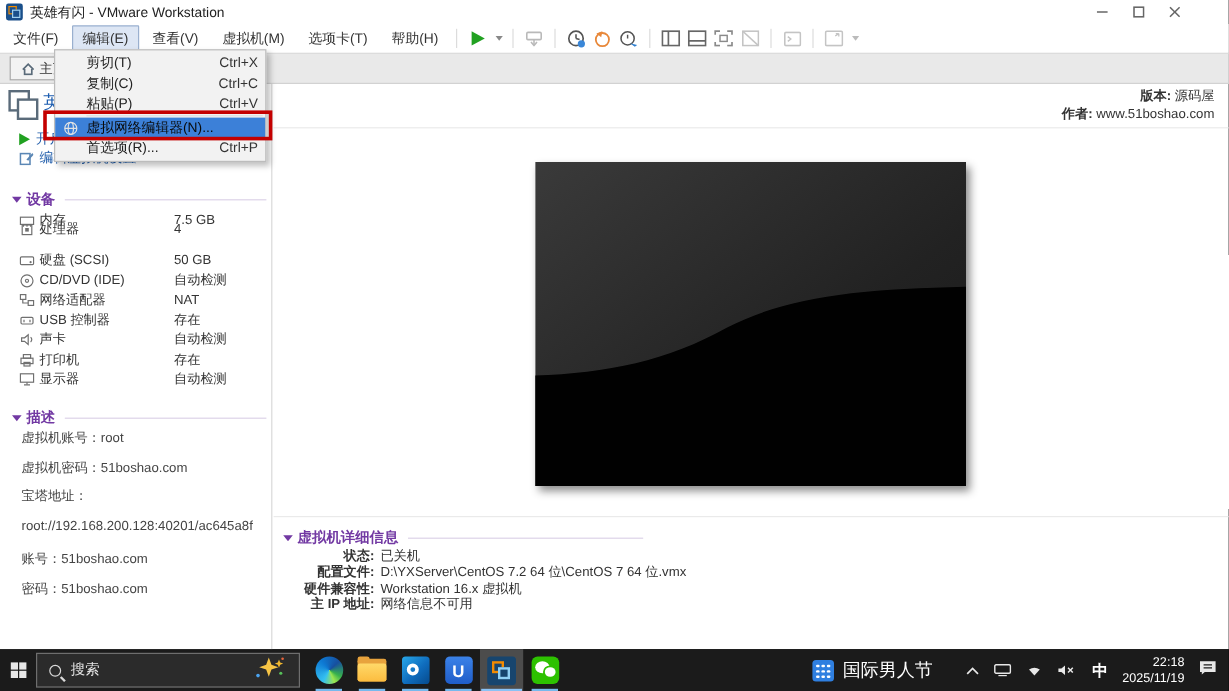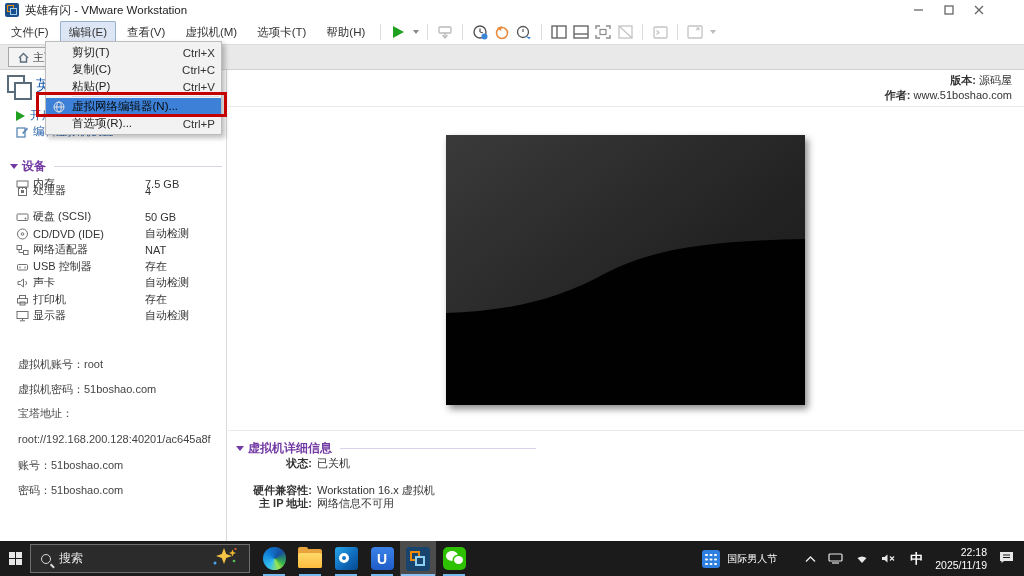--- a/index.html
+++ b/index.html
@@ -93,21 +93,21 @@
     transform:rotate(45deg); left:8px; top:10px; }
   .searchbox .sparkle { margin-left:auto; margin-right:10px; }
   .appslot { position:absolute; top:0; width:36px; height:35px; display:flex; align-items:center; justify-content:center; }
   .appslot.active { background:#4c4c4c; }
   .indicator { position:absolute; bottom:0; left:7px; width:22px; height:2px; background:#76b9ed; }
   .appslot.active .indicator { left:1px; width:34px; background:#8ac2f5; }
   .tray { position:absolute; right:0; top:0; height:35px; display:flex; align-items:center; color:#fff; }
   .widgeticon { width:18px; height:18px; border-radius:3px; background:#2f7fe0; position:relative; margin-right:7px; }
   .widgeticon .dots { position:absolute; left:3px; top:4px; width:2.5px; height:2.5px; background:#fff; border-radius:1px;
     box-shadow:4.5px 0 0 #fff, 9px 0 0 #fff, 0 4.5px 0 #fff, 4.5px 4.5px 0 #fff, 9px 4.5px 0 #fff, 0 9px 0 #fff, 4.5px 9px 0 #fff, 9px 9px 0 #fff; }
-  .traytext { font-size:10px; margin-right:22px; }
+  .traytext { font-size:15px; margin-right:22px; }
   .trayico { margin:0 6px; display:flex; align-items:center; }
   .imelabel { font-size:13px; font-weight:bold; margin:0 8px; }
   .clock { text-align:right; font-size:10.5px; line-height:13px; margin:0 8px 0 4px; }
   .notifico { margin:0 10px 0 4px; }
 
   
   .edgeicon { width:23px; height:23px; border-radius:50%;
     background:conic-gradient(from 210deg,#35c1f1,#0d7ad4 30%,#174f9e 55%,#38b24c 75%,#9be64f 85%,#35c1f1); }
   .foldericon { position:relative; width:24px; height:19px; }
   .foldericon .back { position:absolute; left:0; top:0; width:24px; height:19px; background:#e8a33d; border-radius:2px; }
@@ -371,20 +371,25 @@
           <svg width="13" height="12">
             <rect x="1" y="1.5" width="11" height="7" fill="none" stroke="#707070" stroke-width="1"></rect>
             <line x1="6.5" y1="8.5" x2="6.5" y2="10.5" stroke="#707070"></line>
             <line x1="4" y1="10.8" x2="9" y2="10.8" stroke="#707070"></line>
           </svg>
         </span>
       <span class="lbl">显示器</span>
         <span class="val">自动检测</span>
     </div>
 
+    <div class="sec-header" style="left:10px;top:340px;">
+      <span class="tri-down"></span>
+      <span>描述</span>
+        <span class="rule"></span>
+    </div>
     <div class="descline" style="top:357px">虚拟机账号：root</div>
     <div class="descline" style="top:382px">虚拟机密码：51boshao.com</div>
     <div class="descline" style="top:406px">宝塔地址：</div>
     <div class="descline" style="top:433px">root://192.168.200.128:40201/ac645a8f</div>
     <div class="descline" style="top:458px">账号：51boshao.com</div>
     <div class="descline" style="top:483px">密码：51boshao.com</div>
 
     <div class="verblock">
       <div><b>版本:</b> <span>源码屋</span></div>
       <div><b>作者:</b> <span>www.51boshao.com</span></div>
@@ -407,20 +412,24 @@
 
     <div class="main-hr" style="left:228px;top:430px;width:796px;"></div>
     <div class="sec-header" style="left:236px;top:440px;width:300px;">
       <span class="tri-down"></span>
       <span>虚拟机详细信息</span>
         <span class="rule"></span>
     </div>
     <div class="detailrow" style="top:456px">
       <span class="dl">状态:</span>
         <span class="dv">已关机</span>
+    </div>
+    <div class="detailrow" style="top:469px">
+      <span class="dl">配置文件:</span>
+        <span class="dv">D:\YXServer\CentOS 7.2 64 位\CentOS 7 64 位.vmx</span>
     </div>
     <div class="detailrow" style="top:483px">
       <span class="dl">硬件兼容性:</span>
         <span class="dv">Workstation 16.x 虚拟机</span>
     </div>
     <div class="detailrow" style="top:496px">
       <span class="dl">主 IP 地址:</span>
         <span class="dv">网络信息不可用</span>
     </div>
 

